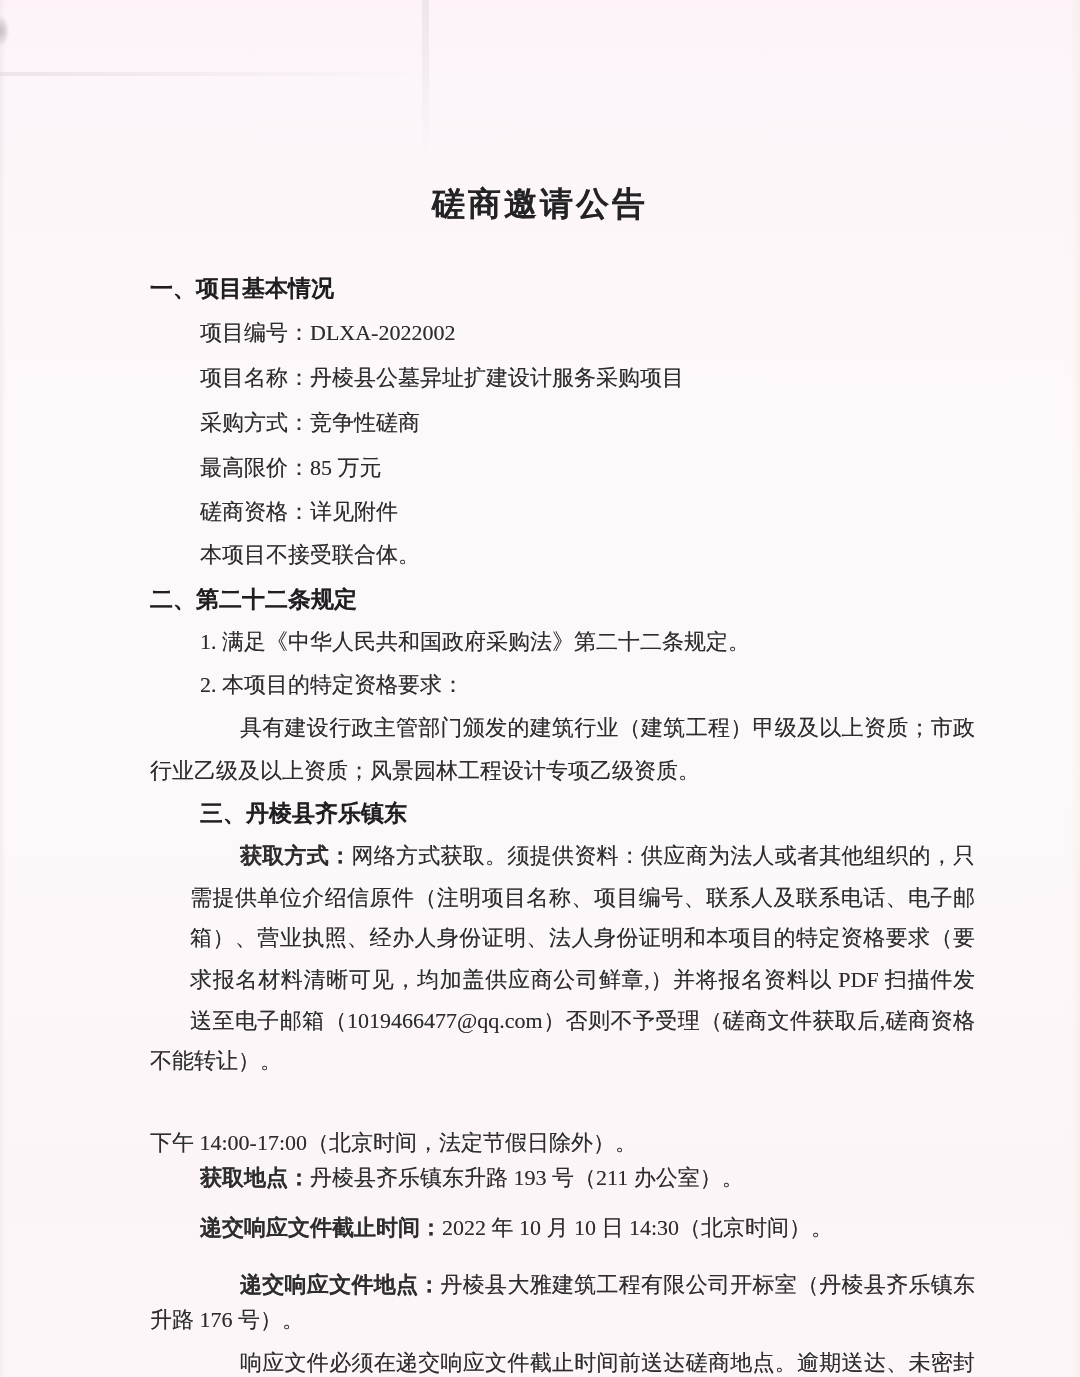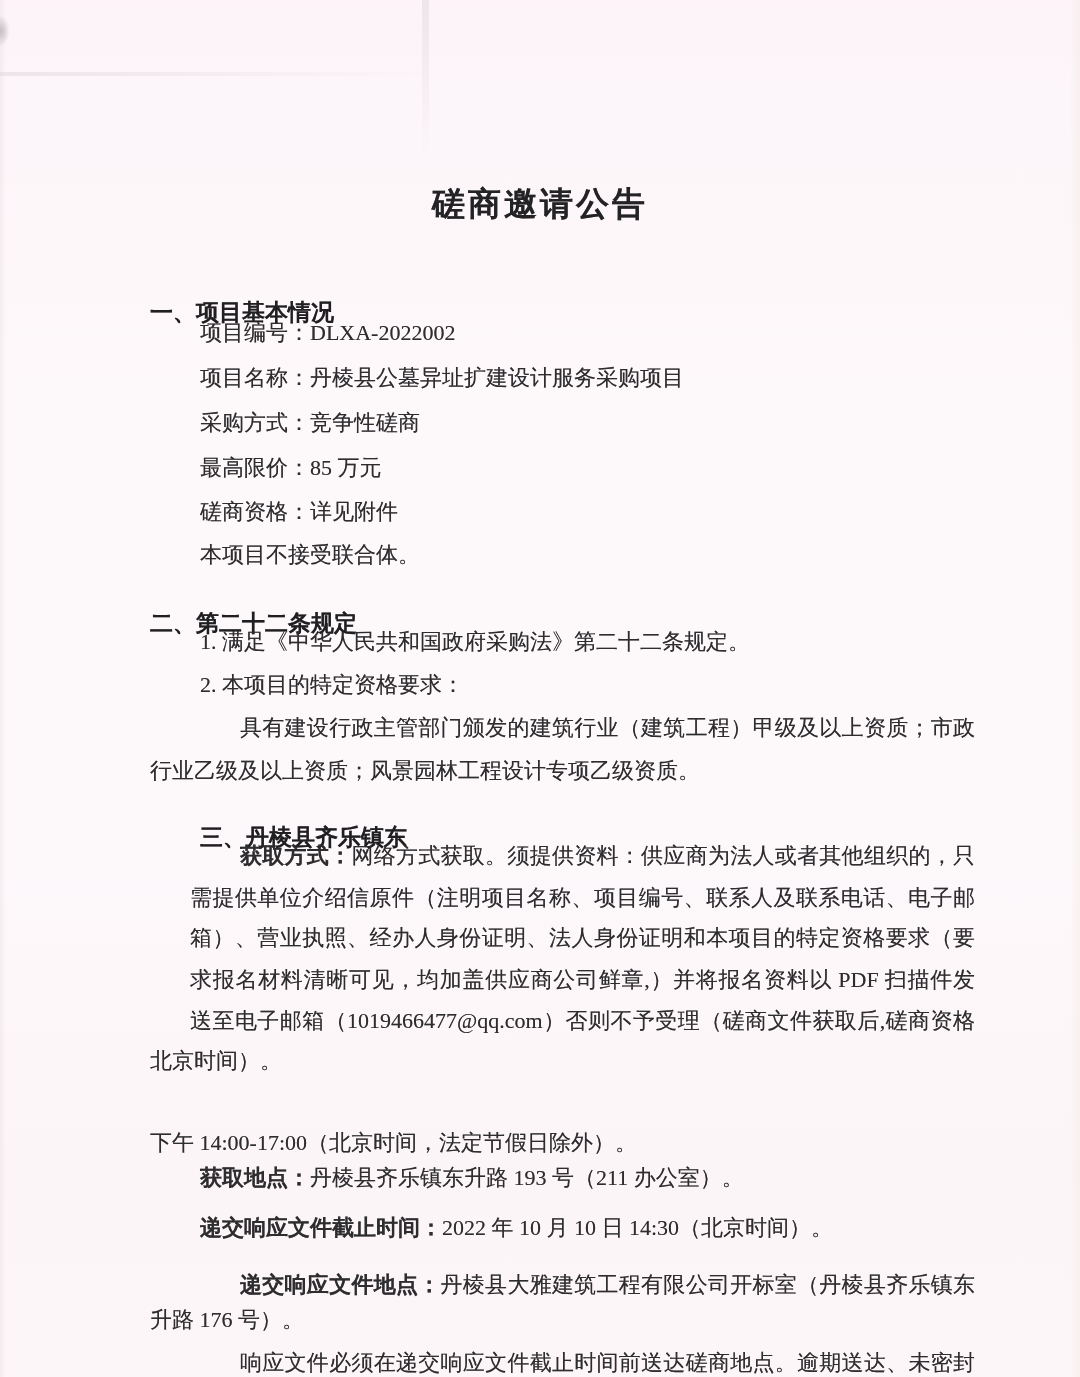--- a/index.html
+++ b/index.html
@@ -36,21 +36,20 @@
     font-size:22px; line-height:30px;
     color:#2d2c2e;
     text-shadow:0 0 0.5px rgba(45,44,46,0.5);
   }
   .i  { padding-left:50px; width:735px; }
   .j  { text-align:justify; text-align-last:justify;margin-left:40px; }
   .h  {
     font-family:"Liberation Sans","DejaVu Sans",sans-serif;
     font-weight:bold; font-size:23px; color:#1f1e21;
     text-shadow:0 0 0.5px rgba(31,30,33,0.5);
-    margin-top:24px;
   }
   .bl { font-weight:bold; }
 </style>
 </head>
 <body>
 
 <div class="page">
 
   <div class="artifact fold-v"></div>
   <div class="artifact fold-h"></div>
@@ -74,21 +73,21 @@
   <div class="ln i j" style="top:713px">具有建设行政主管部门颁发的建筑行业（建筑工程）甲级及以上资质；市政</div>
   <div class="ln" style="top:756px">行业乙级及以上资质；风景园林工程设计专项乙级资质。</div>
 
   <div class="ln h i" style="top:798px">三、丹棱县齐乐镇东</div>
 
   <div class="ln i j" style="top:841px"><span class="bl">获取方式：</span><span>网络方式获取。须提供资料：供应商为法人或者其他组织的，只</span></div>
   <div class="ln j" style="top:883px">需提供单位介绍信原件（注明项目名称、项目编号、联系人及联系电话、电子邮</div>
   <div class="ln j" style="top:923px">箱）、营业执照、经办人身份证明、法人身份证明和本项目的特定资格要求（要</div>
   <div class="ln j" style="top:965px">求报名材料清晰可见，均加盖供应商公司鲜章,）并将报名资料以 PDF 扫描件发</div>
   <div class="ln j" style="top:1006px">送至电子邮箱（1019466477@qq.com）否则不予受理（磋商文件获取后,磋商资格</div>
-  <div class="ln" style="top:1046px">北京时间）。</div>
+  <div class="ln" style="top:1046px">不能转让）。</div>
 
   <div class="ln" style="top:1128px">下午 14:00-17:00（北京时间，法定节假日除外）。</div>
 
   <div class="ln i" style="top:1163px"><span class="bl">获取地点：</span><span>丹棱县齐乐镇东升路 193 号（211 办公室）。</span></div>
 
   <div class="ln i" style="top:1213px"><span class="bl">递交响应文件截止时间：</span><span>2022 年 10 月 10 日 14:30（北京时间）。</span></div>
 
   <div class="ln i j" style="top:1270px"><span class="bl">递交响应文件地点：</span><span>丹棱县大雅建筑工程有限公司开标室（丹棱县齐乐镇东</span></div>
   <div class="ln" style="top:1305px">升路 176 号）。</div>
 

